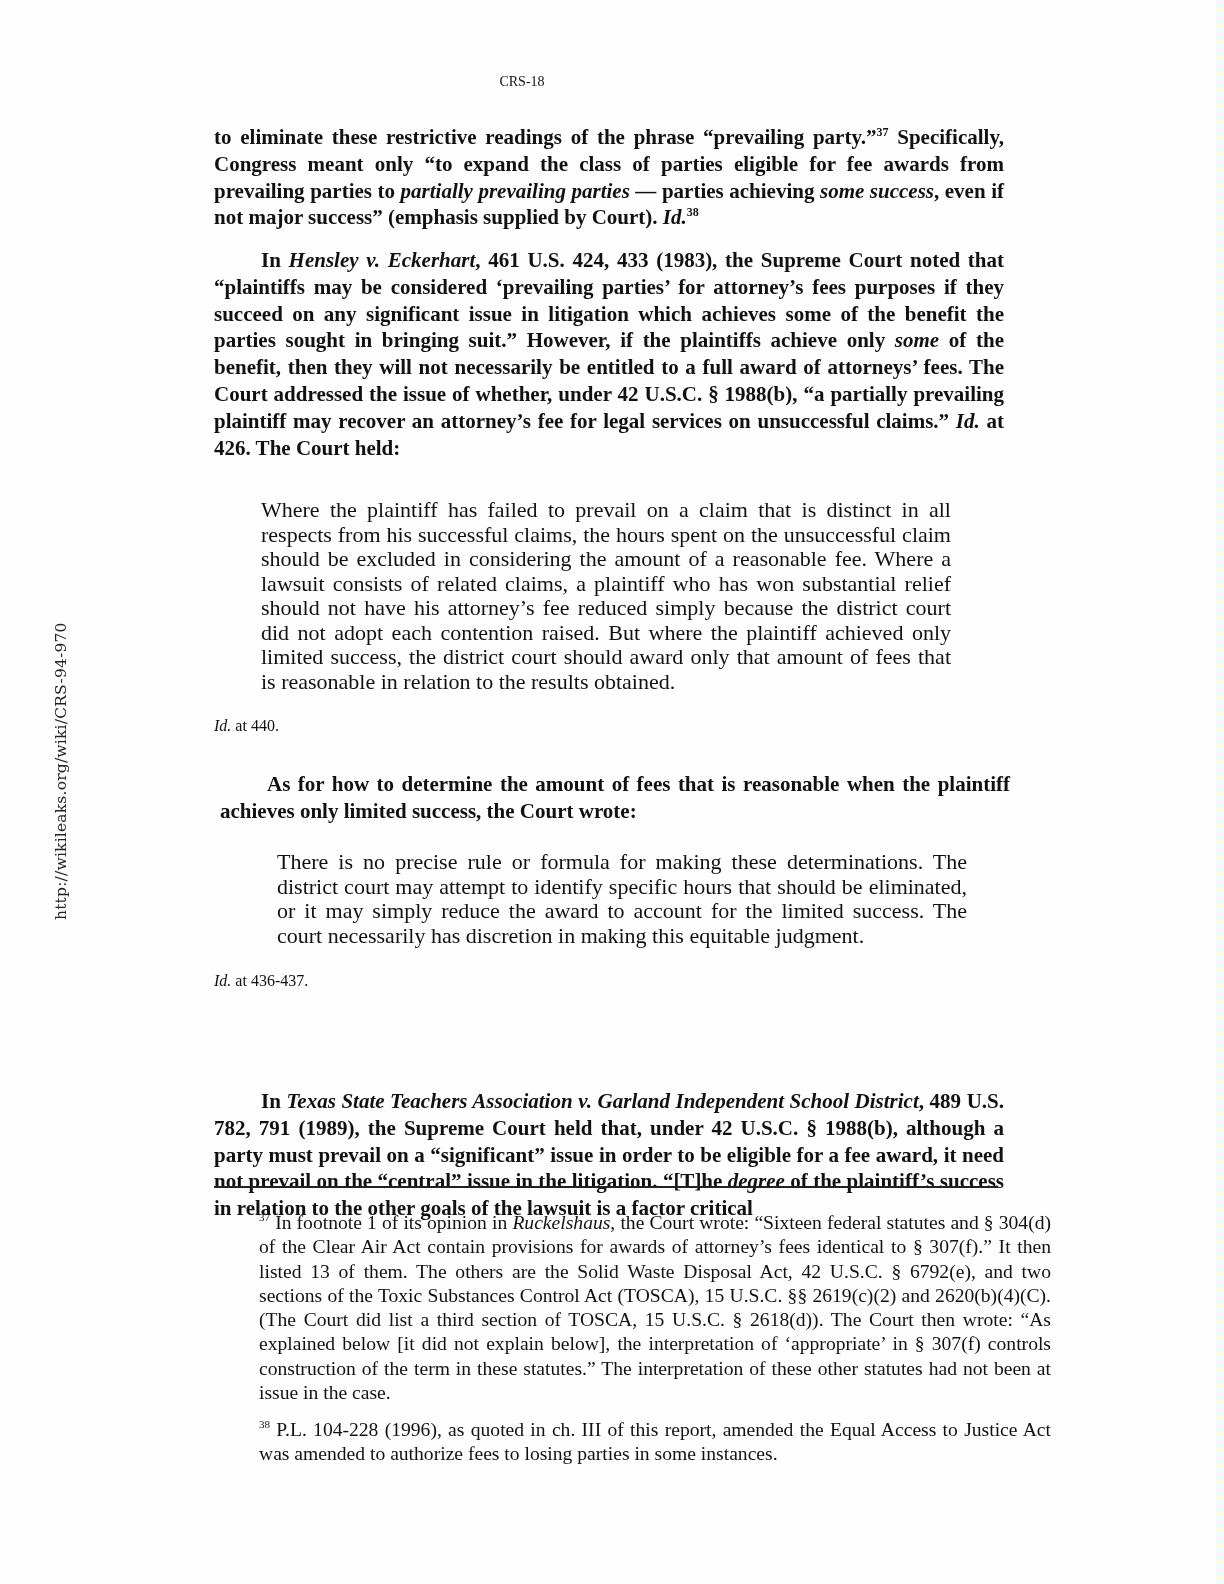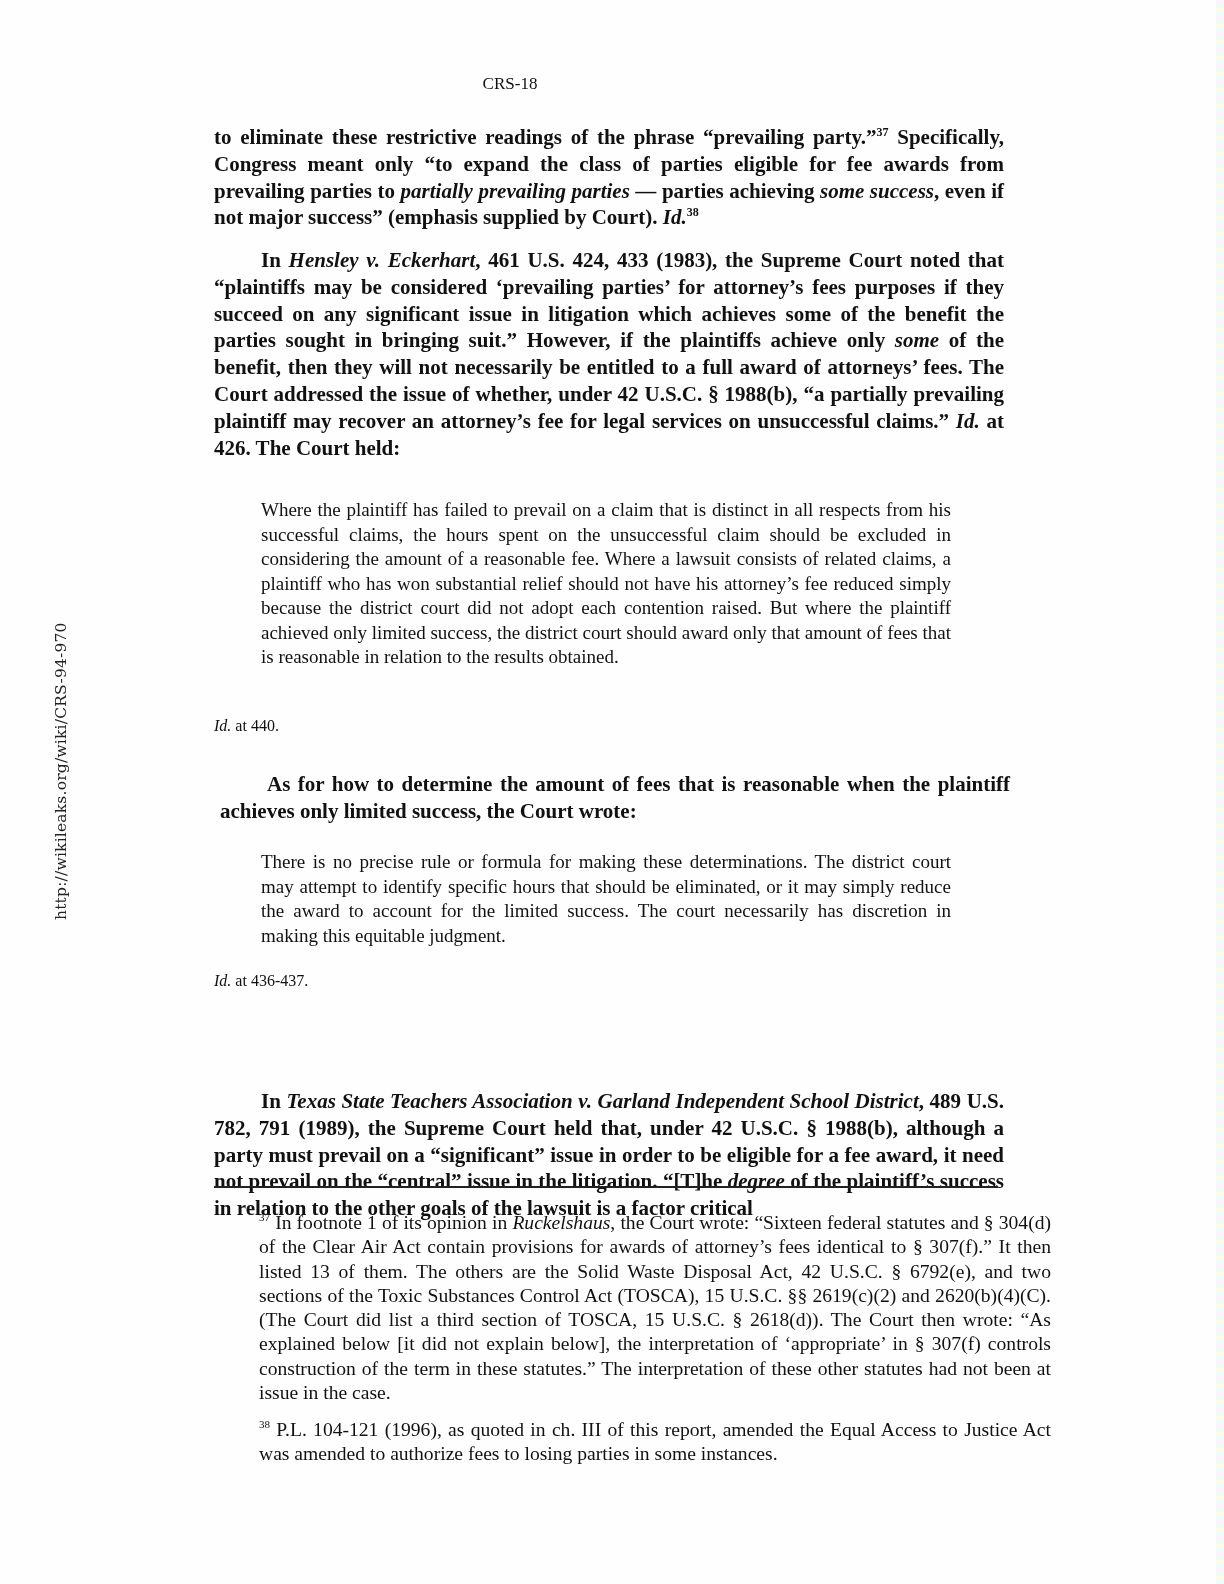--- a/index.html
+++ b/index.html
@@ -8,25 +8,25 @@
     font-family:"Liberation Serif", "DejaVu Serif", serif; color:#111;
   }
   .edge {
     position:absolute; right:0; top:0; width:8px; height:1584px;
     background: repeating-linear-gradient(180deg, #fdf3fb 0 4px, #f1fbf5 4px 8px, #fdfbe6 8px 12px, #eefcfc 12px 16px);
   }
   .side-url {
     position:absolute; left:52px; top:920px; transform-origin:0 0; transform:rotate(-90deg);
     font-family:"DejaVu Serif", serif; font-size:15.5px; color:#222; white-space:nowrap; letter-spacing:0.2px;
   }
-  .page-num { position:absolute; top:74px; left:4px; width:1012px; text-align:center; font-size:17px; }
+  .page-num { position:absolute; top:74px; left:16px; width:1012px; text-align:center; font-size:14px; }
   .body-text { position:absolute; left:214px; width:790px; font-size:21px; line-height:26.8px;font-weight:bold; }
   .body-text p { margin:0; text-align:justify; text-align-last:auto; }
   .indent { text-indent:47px; }
-  .quote { position:absolute; left:261px; width:690px; font-size:19px; line-height:24.5px; text-align:justify; }
+  .quote { position:absolute; left:261px; width:690px; font-size:22px; line-height:24.5px; text-align:justify; }
   .cite { position:absolute; left:214px; font-size:16px; }
   sup { font-size:12px; line-height:0; vertical-align:super; }
   .rule { position:absolute; left:214px; top:1186px; width:784px; height:2px; background:#222; }
   .fn { position:absolute; left:214px; width:792px; font-size:19.6px; line-height:24.3px; text-align:justify;margin-left:45px; }
   .fn sup { font-size:11px; }
   i { font-style:italic; }
 </style>
 </head>
 <body>
 
@@ -51,33 +51,33 @@
 <div class="quote" style="top:498px;">Where the plaintiff has failed to prevail on a claim that is distinct in all respects from his successful claims, the hours spent on the unsuccessful claim should be excluded in considering the amount of a reasonable fee. Where a lawsuit consists of related claims, a plaintiff who has won substantial relief should not have his attorney’s fee reduced simply because the district court did not adopt each contention raised. But where the plaintiff achieved only limited success, the district court should award only that amount of fees that is reasonable in relation to the results obtained.</div>
 
 <div class="cite" style="top:717px;">
   <i>Id.</i><span> at 440.</span>
 </div>
 
 <div class="body-text" style="top:771px;margin-left:6px;">
   <p class="indent">As for how to determine the amount of fees that is reasonable when the plaintiff achieves only limited success, the Court wrote:</p>
 </div>
 
-<div class="quote" style="top:850px;">There is no precise rule or formula for making these determinations. The district court may attempt to identify specific hours that should be eliminated, or it may simply reduce the award to account for the limited success. The court necessarily has discretion in making this equitable judgment.</div>
+<div class="quote" style="top:850px;margin-left:16px;">There is no precise rule or formula for making these determinations. The district court may attempt to identify specific hours that should be eliminated, or it may simply reduce the award to account for the limited success. The court necessarily has discretion in making this equitable judgment.</div>
 
 <div class="cite" style="top:972px;">
   <i>Id.</i><span> at 436-437.</span>
 </div>
 
 <div class="body-text" style="top:1056px;margin-top:32px;">
   <p class="indent">
     <span>In </span><i>Texas State Teachers Association v. Garland Independent School District</i><span>, 489 U.S. 782, 791 (1989), the Supreme Court held that, under 42 U.S.C. § 1988(b), although a party must prevail on a “significant” issue in order to be eligible for a fee award, it need not prevail on the “central” issue in the litigation. “[T]he </span><i>degree</i><span> of the plaintiff’s success in relation to the other goals of the lawsuit is a factor critical</span>
   </p>
 </div>
 
 <div class="rule"></div>
 
 <div class="fn" style="top:1211px;">
   <sup>37</sup><span> In footnote 1 of its opinion in </span><i>Ruckelshaus</i><span>, the Court wrote: “Sixteen federal statutes and § 304(d) of the Clear Air Act contain provisions for awards of attorney’s fees identical to § 307(f).” It then listed 13 of them. The others are the Solid Waste Disposal Act, 42 U.S.C. § 6792(e), and two sections of the Toxic Substances Control Act (TOSCA), 15 U.S.C. §§ 2619(c)(2) and 2620(b)(4)(C). (The Court did list a third section of TOSCA, 15 U.S.C. § 2618(d)). The Court then wrote: “As explained below [it did not explain below], the interpretation of ‘appropriate’ in § 307(f) controls construction of the term in these statutes.” The interpretation of these other statutes had not been at issue in the case.</span>
 </div>
 
 <div class="fn" style="top:1418px;">
-  <sup>38</sup><span> P.L. 104-121 (1996), as quoted in ch. III of this report, amended the Equal Access to Justice Act was amended to authorize fees to losing parties in some instances.</span>
+  <sup>38</sup><span> P.L. 104-228 (1996), as quoted in ch. III of this report, amended the Equal Access to Justice Act was amended to authorize fees to losing parties in some instances.</span>
 </div>
 
 </body></html>

